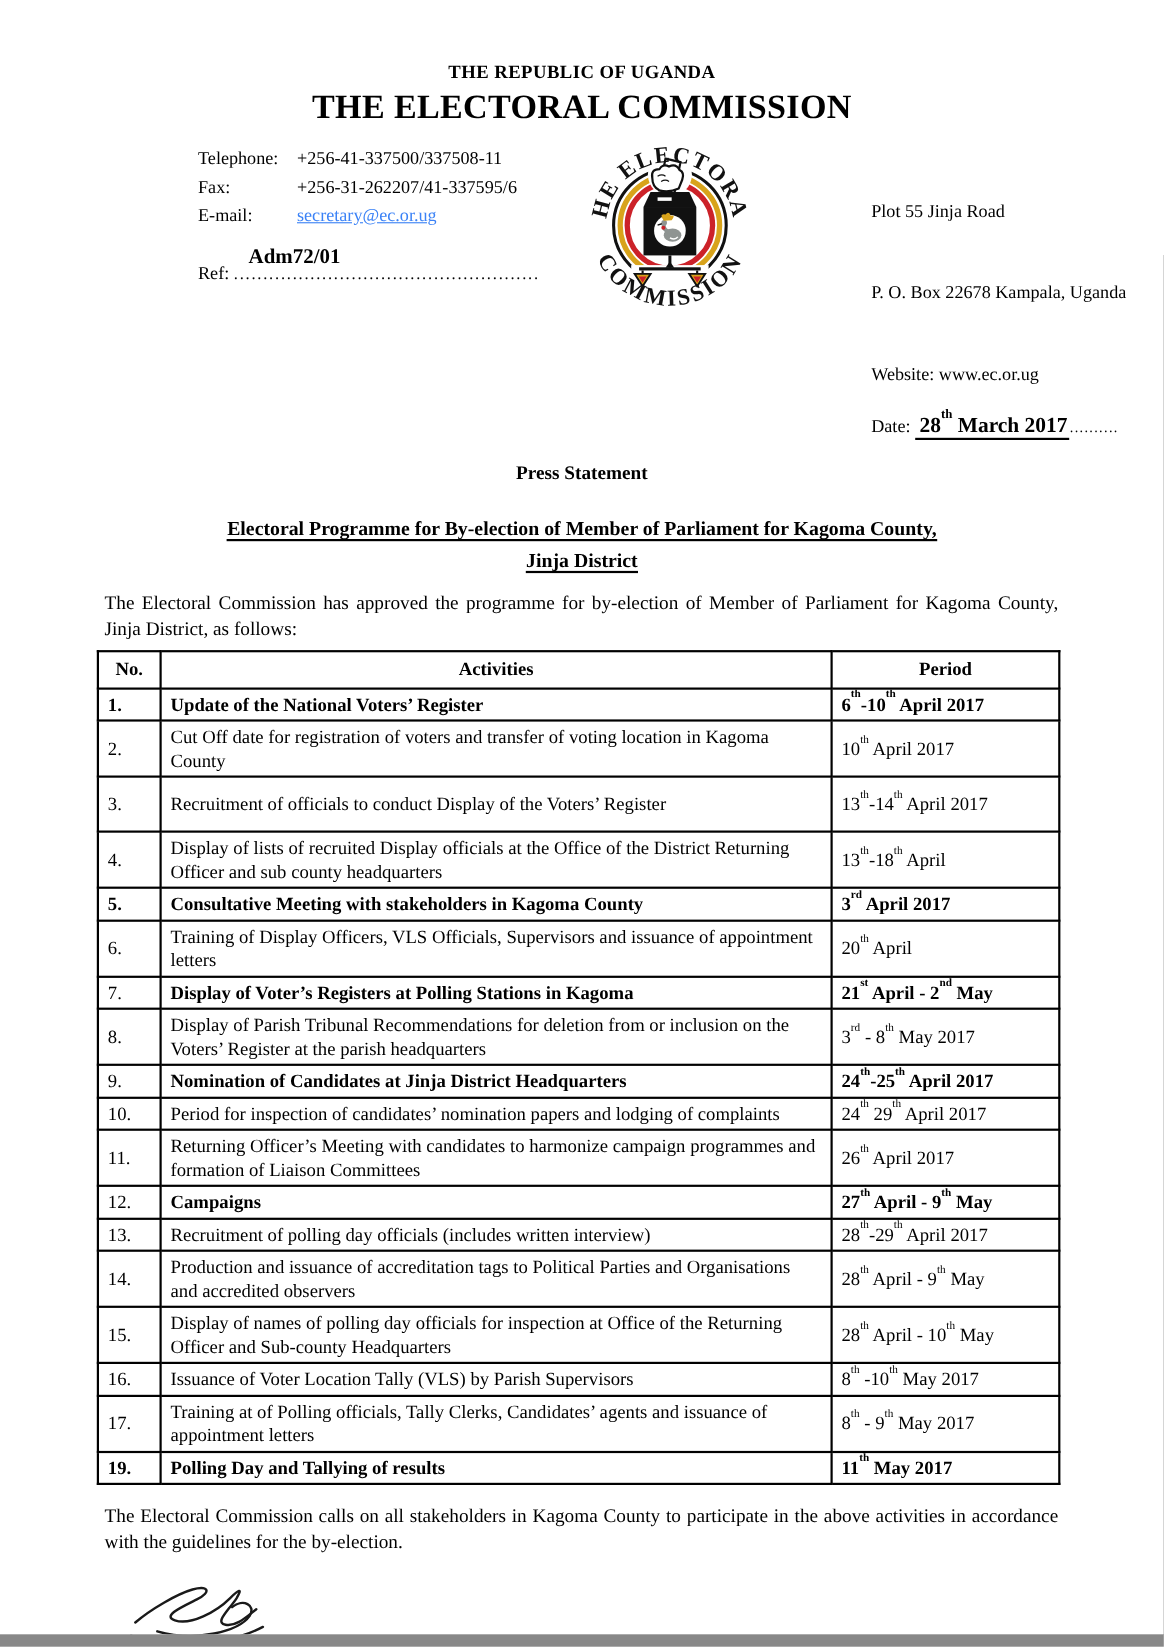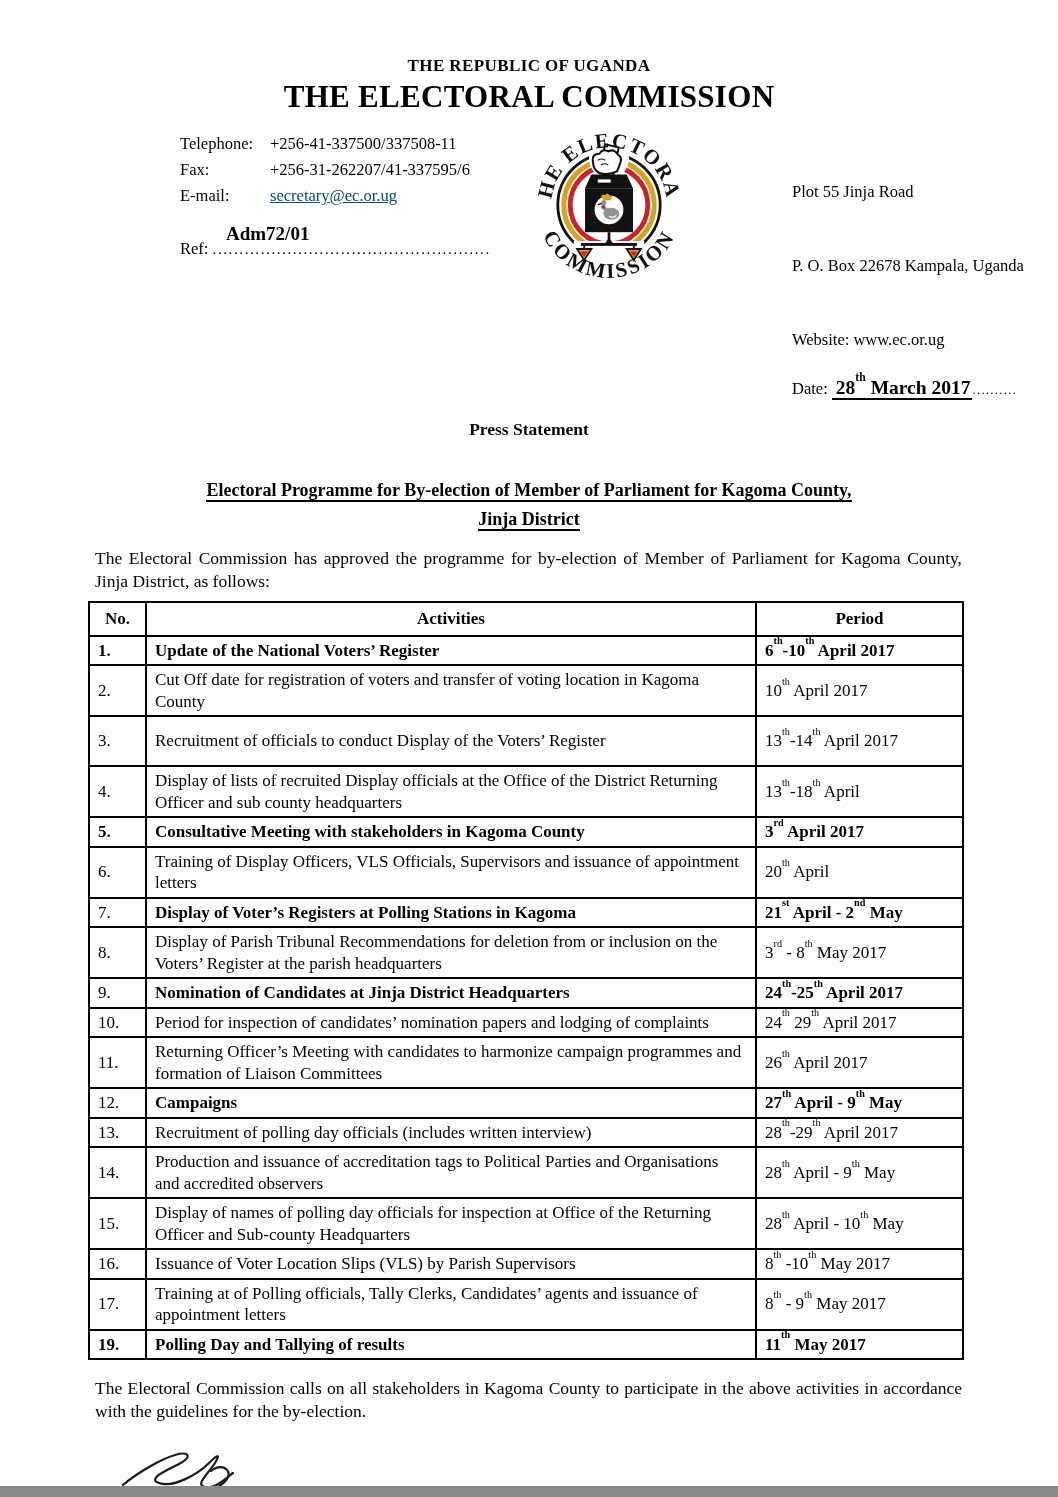--- a/index.html
+++ b/index.html
@@ -14,33 +14,33 @@
 
   .republic { font-size:17px; font-weight:600; letter-spacing:0.4px; }
   .commission-title { font-size:31px; font-weight:bold; margin-top:3px; letter-spacing:0.3px; }
 
   .letterhead { display:flex; align-items:flex-start; margin:16px 0 0 100px;justify-content:flex-end; }
   .lh-left  { width:346px; font-size:16.5px; }
   .lh-logo  { width:166px; margin-top:-6px; }
   .lh-right { width:266px; margin-left:100px; font-size:16.5px; }
   .contact-line { line-height:26px; white-space:nowrap; }
   .contact-label { display:inline-block; width:90px; }
-  .email-link { color:#0c4a6e; }
+  .email-link { color:#3b82f6; }
   .addr-line { line-height:26px; white-space:nowrap;margin-top:48px; }
 
   .ref-row { position:relative; margin-top:30px; font-size:16.5px; height:26px; }
   .ref-value { position:absolute; left:46px; top:-16px; font-size:19px; font-weight:bold; }
   .dots { letter-spacing:1.6px; font-size:15px; }
 
   .date-row { position:relative; margin-top:24px; font-size:16.5px; white-space:nowrap; }
   .date-value { font-size:19.5px; font-weight:bold; border-bottom:2px solid #000; padding:0 2px 0 4px; }
   .date-dots { letter-spacing:1.2px; font-size:13px; }
 
   .press-heading { font-size:17.5px; font-weight:bold; margin-top:20px; }
-  .subject { margin-top:36px; font-size:18px; font-weight:bold; line-height:29px; }
+  .subject { margin-top:26px; font-size:18px; font-weight:bold; line-height:29px; }
   .subject .u { border-bottom:2px solid #000; padding-bottom:0px; }
 
   .content { padding:0 96px 0 95px; }
   .para { font-size:17.5px; line-height:23px; text-align:justify; margin:13px 0 0 0; }
 
   table.schedule {
     border-collapse:collapse; margin:8px 0 0 -7px; width:874px;
     font-size:17px; table-layout:fixed;
   }
   table.schedule th, table.schedule td {
@@ -246,21 +246,21 @@
             <td class="col-act">Production and issuance of accreditation tags to Political Parties and Organisations and accredited observers</td>
             <td class="col-per">28<sup>th</sup> April - 9<sup>th</sup> May</td>
           </tr>
           <tr>
             <td class="col-no">15.</td>
             <td class="col-act">Display of names of polling day officials for inspection at Office of the Returning Officer and Sub-county Headquarters</td>
             <td class="col-per">28<sup>th</sup> April - 10<sup>th</sup> May</td>
           </tr>
           <tr>
             <td class="col-no">16.</td>
-            <td class="col-act">Issuance of Voter Location Slips (VLS) by Parish Supervisors</td>
+            <td class="col-act">Issuance of Voter Location Tally (VLS) by Parish Supervisors</td>
             <td class="col-per">8<sup>th</sup> -10<sup>th</sup> May 2017</td>
           </tr>
           <tr>
             <td class="col-no">17.</td>
             <td class="col-act">Training at of Polling officials, Tally Clerks, Candidates’ agents and issuance of appointment letters</td>
             <td class="col-per">8<sup>th</sup> - 9<sup>th</sup> May 2017</td>
           </tr>
           <tr>
             <td class="col-no b">19.</td>
             <td class="col-act b">Polling Day and Tallying of results</td>

